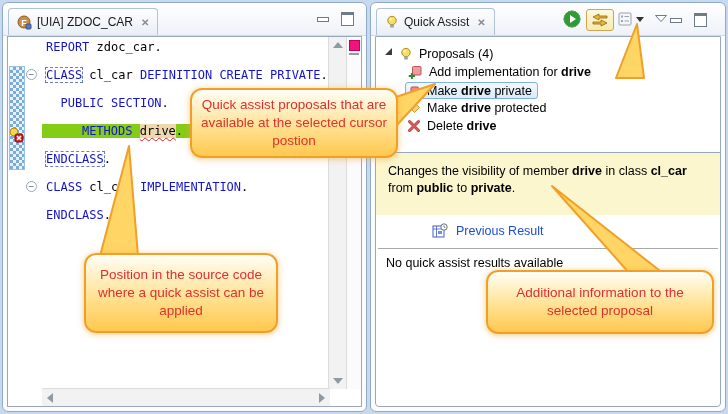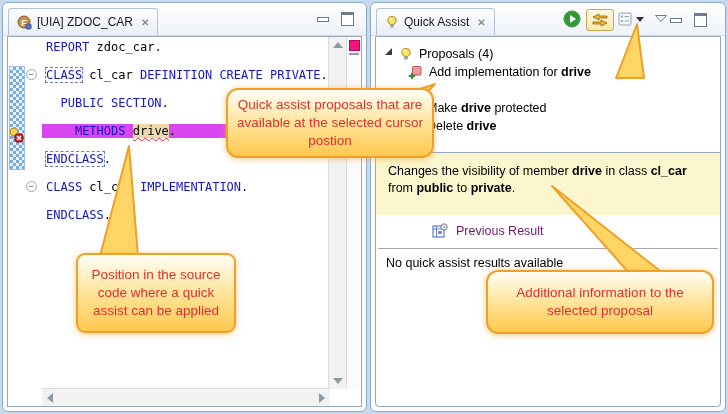--- a/index.html
+++ b/index.html
@@ -15,21 +15,21 @@
   .ed-content{position:absolute;left:4px;right:4px;top:33px;bottom:4px;border:1px solid #98a8bb;background:#fff;overflow:hidden;}
   .ruler{position:absolute;left:0;top:0;width:16px;bottom:17px;background:#fff;}
   .hatch{position:absolute;left:1px;top:29px;width:14px;height:102px;
     background-image:linear-gradient(45deg,#79abdd 25%,transparent 25%,transparent 75%,#79abdd 75%),linear-gradient(45deg,#79abdd 25%,#eaf2fb 25%,#eaf2fb 75%,#79abdd 75%);
     background-size:6px 6px;background-position:0 0,3px 3px;border:1px solid #9cc0e2;}
   .bulbx{position:absolute;left:0;top:90px;}
   .foldcol{position:absolute;left:16px;top:0;width:16px;bottom:17px;}
   .fold{position:absolute;left:2px;width:11px;height:11px;border:1px solid #9aa6b4;border-radius:50%;background:#fff;color:#5a6672;font-size:10px;line-height:10px;text-align:center;box-sizing:border-box;}
   .code{position:absolute;left:38px;top:3px;right:31px;font-family:"DejaVu Sans Mono","Liberation Mono",monospace;font-size:12px;font-weight:normal;}
   .cl{height:14px;line-height:14px;white-space:pre;}
-  .cl.cur{background:#d946ef;margin-left:-4px;padding-left:4px;}
+  .cl.cur{background:#84cc16;margin-left:-4px;padding-left:11px;}
   .kw{color:#1414c8;}
   .pl{color:#000;}
   .kw.box{outline:1px dashed #6a7ec0;}
   .hl{color:#000;background:#eed9ae;text-decoration-line:underline;text-decoration-style:wavy;text-decoration-color:#e02020;text-decoration-thickness:1px;text-underline-offset:2px;}
   .vscroll{position:absolute;right:14px;top:0;width:17px;bottom:17px;background:#f2f2f2;border-left:1px solid #dcdcdc;border-right:1px solid #dcdcdc;}
   .sarr{position:absolute;left:4px;width:0;height:0;border-left:5px solid transparent;border-right:5px solid transparent;}
   .sarr.up{top:5px;border-bottom:6px solid #8f9aa5;}
   .sarr.down{bottom:5px;border-top:6px solid #8f9aa5;}
   .overview{position:absolute;right:0;top:0;width:14px;bottom:17px;background:#fbfbfb;}
   .errmark{position:absolute;left:2px;top:3px;width:9px;height:9px;background:#f2127e;border:1px solid #c00060;}
@@ -38,21 +38,21 @@
   .harr{position:absolute;top:4px;width:0;height:0;border-top:5px solid transparent;border-bottom:5px solid transparent;}
   .harr.left{left:5px;border-right:6px solid #8f9aa5;}
   .harr.right{right:5px;border-left:6px solid #8f9aa5;}
   
   .qa-content{position:absolute;left:4px;right:4px;top:33px;bottom:4px;border:1px solid #98a8bb;border-radius:0 0 4px 4px;background:#fff;overflow:hidden;font-size:12.5px;color:#000;}
   .qa-props{position:absolute;left:0;right:0;top:0;height:115px;border-bottom:1px solid #98a8bb;}
   .prow{position:absolute;display:inline-flex;gap:6px;height:17px;}
   .ptext b{font-weight:bold;}
   .selbox{display:inline-flex;align-items:center;gap:6px;padding:0 5px 0 3px;border:1px solid #7fb2e1;border-radius:3px;background:linear-gradient(#f3f9fe,#d9ebfb);}
   .qa-info{position:absolute;left:0;right:0;top:116px;height:62px;background:#fbf6cd;padding:10px 12px;box-sizing:border-box;line-height:17px;}
-  .qa-prev{position:absolute;left:8px;top:186px;display:inline-flex;align-items:center;gap:8px;color:#701a75;padding-left:48px;}
+  .qa-prev{position:absolute;left:8px;top:186px;display:inline-flex;align-items:center;gap:8px;color:#1d4ed8;padding-left:48px;}
   .qa-div{position:absolute;left:2px;right:2px;top:211px;border-top:1px solid #a8a8a8;}
   .qa-nores{position:absolute;left:10px;top:219px;}
   .tbico{position:absolute;cursor:pointer;}
   .swapbox{position:absolute;width:26px;height:20px;border:1px solid #caa84e;border-radius:3px;background:linear-gradient(#fdf8e0,#f7e9b0);display:flex;align-items:center;justify-content:center;cursor:pointer;}
   .dd{position:absolute;width:0;height:0;border-left:4px solid transparent;border-right:4px solid transparent;border-top:5px solid #333;cursor:pointer;}
   
   .callout{position:absolute;z-index:50;border:2px solid #f0a028;border-radius:12px;background:linear-gradient(#fffef6,#ffdf8a 60%,#ffc84f);color:#e02f2f;text-align:center;font-size:13.5px;line-height:1.32;display:flex;align-items:center;justify-content:center;padding:5px 8px;box-sizing:border-box;box-shadow:0 1px 6px rgba(240,170,60,.65);}
   .tail{position:absolute;z-index:49;}
 </style>
 </head>
@@ -177,20 +177,28 @@
         </div>
 
         <div class="prow" style="left:32px;top:28px;">
           <svg width="15" height="15" viewBox="0 0 15 15">
             <rect x="4.5" y="1.5" width="8.5" height="8.5" rx="1" fill="#eb9c9c" stroke="#b85858"></rect>
             <path d="M0.8 11 H7 M3.9 7.9 V14.1" stroke="#2e8b2e" stroke-width="2"></path>
           </svg>
           <span class="ptext"><span>Add implementation for </span><b>drive</b><span></span></span>
         </div>
 
+        <div class="prow" style="left:29px;top:45px;">
+          <span class="selbox">
+            <svg width="12" height="12" viewBox="0 0 12 12">
+              <rect x="2" y="2" width="7.5" height="7.5" rx="1" fill="#eb8c8c" stroke="#c05050"></rect>
+            </svg>
+            <span class="ptext"><span>Make </span><b>drive</b><span> private</span></span>
+          </span>
+        </div>
 
         <div class="prow" style="left:32px;top:64px;">
           <svg width="13" height="13" viewBox="0 0 13 13">
             <path d="M6.5 1.5 L11.5 6.5 L6.5 11.5 L1.5 6.5 Z" fill="#f2d080" stroke="#c8a030"></path>
           </svg>
           <span class="ptext"><span>Make </span><b>drive</b><span> protected</span></span>
         </div>
 
         <div class="prow" style="left:31px;top:82px;">
           <svg width="14" height="14" viewBox="0 0 14 14">
@@ -226,23 +234,23 @@
   <svg class="tail" style="left:606px;top:18px;" width="44" height="64" viewBox="0 0 44 64">
     <polygon points="10,60 38,60 31,6" fill="#ffd565" stroke="#f0a028" stroke-width="2" stroke-linejoin="round"></polygon>
   </svg>
   <svg class="tail" style="left:92px;top:138px;" width="52" height="122" viewBox="0 0 52 122">
     <polygon points="8,118 46,118 37,8" fill="#ffd565" stroke="#f0a028" stroke-width="2" stroke-linejoin="round"></polygon>
   </svg>
   <svg class="tail" style="left:542px;top:180px;" width="130" height="98" viewBox="0 0 130 98">
     <polygon points="88,94 122,94 10,6" fill="#ffd565" stroke="#f0a028" stroke-width="2" stroke-linejoin="round"></polygon>
   </svg>
 
-  <div class="callout" style="left:190px;top:88px;width:208px;height:70px;margin-left:36px;">
+  <div class="callout" style="left:190px;top:88px;width:208px;height:70px;">
     <span>Quick assist proposals that are available at the selected cursor postion</span>
   </div>
-  <div class="callout" style="left:76px;top:253px;width:160px;height:80px;border-radius:9px;">
+  <div class="callout" style="left:84px;top:253px;width:194px;height:80px;">
     <span>Position in the source code where a quick assist can be applied</span>
   </div>
   <div class="callout" style="left:486px;top:270px;width:228px;height:64px;">
     <span>Additional information to the selected proposal</span>
   </div>
 
 </div>
 
 </body></html>

